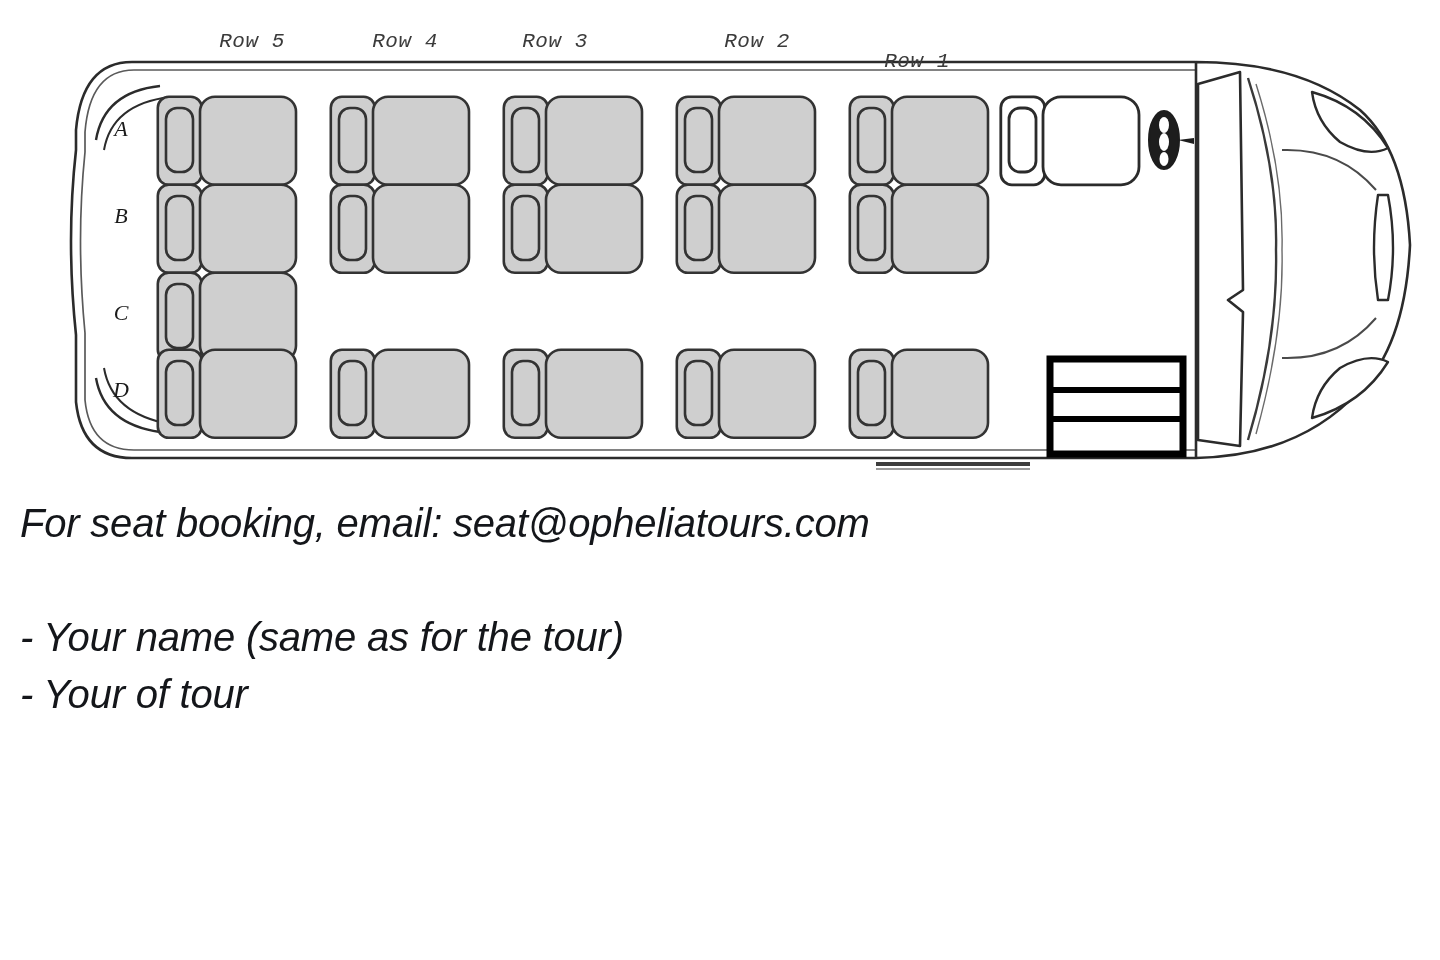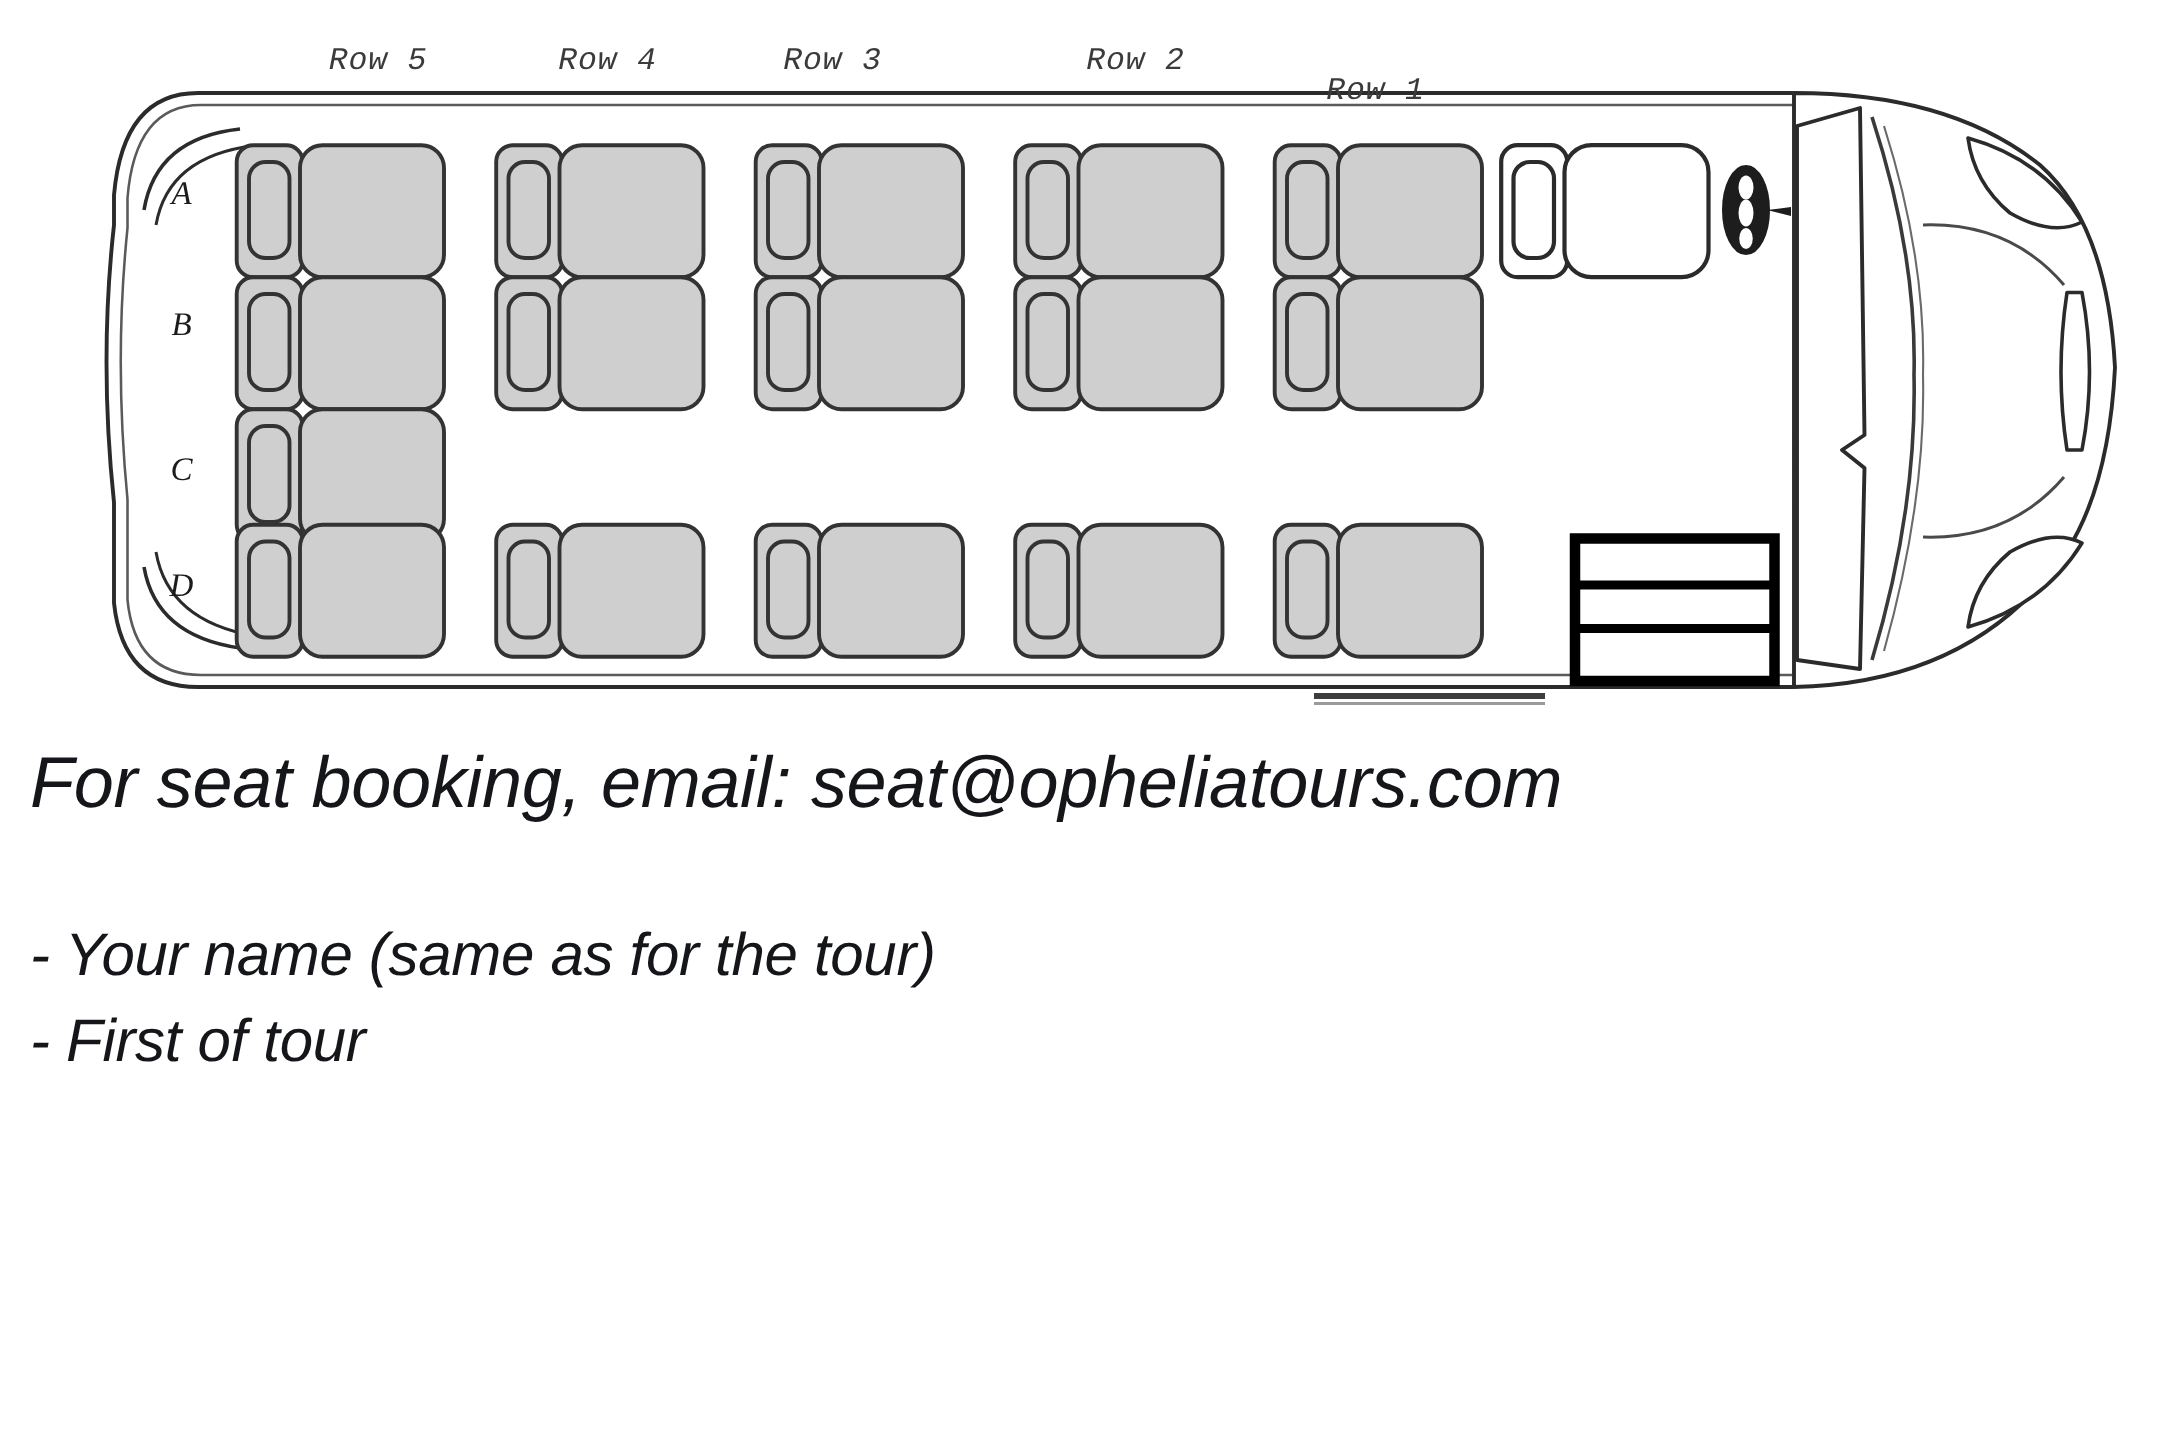--- a/index.html
+++ b/index.html
@@ -65,21 +65,21 @@
   #text-block {
     position: absolute;
     left: 20px;
     top: 495px;
     width: 1400px;
   }
   .bigline {
     font-family: "Liberation Sans", sans-serif;
     font-style: italic;
     font-weight: 400;
-    font-size: 48px;
+    font-size: 40px;
     line-height: 56px;
     color: #14161a;
     white-space: nowrap;
     letter-spacing: -0.2px;
   }
   .spacer-sm { height: 58px; }
   .listline {
     font-family: "Liberation Sans", sans-serif;
     font-style: italic;
     font-size: 40px;
@@ -224,17 +224,17 @@
 </div>
 
 <div id="text-block">
 
   <div class="bigline">For seat booking, email: seat@opheliatours.com</div>
 
   <div class="spacer-sm"></div>
 
 
   <div class="listline">- Your name (same as for the tour)</div>
-  <div class="listline">- First of tour</div>
+  <div class="listline">- Your of tour</div>
 
   <div class="spacer-sm"></div>
 
 </div>
 
 </body></html>

